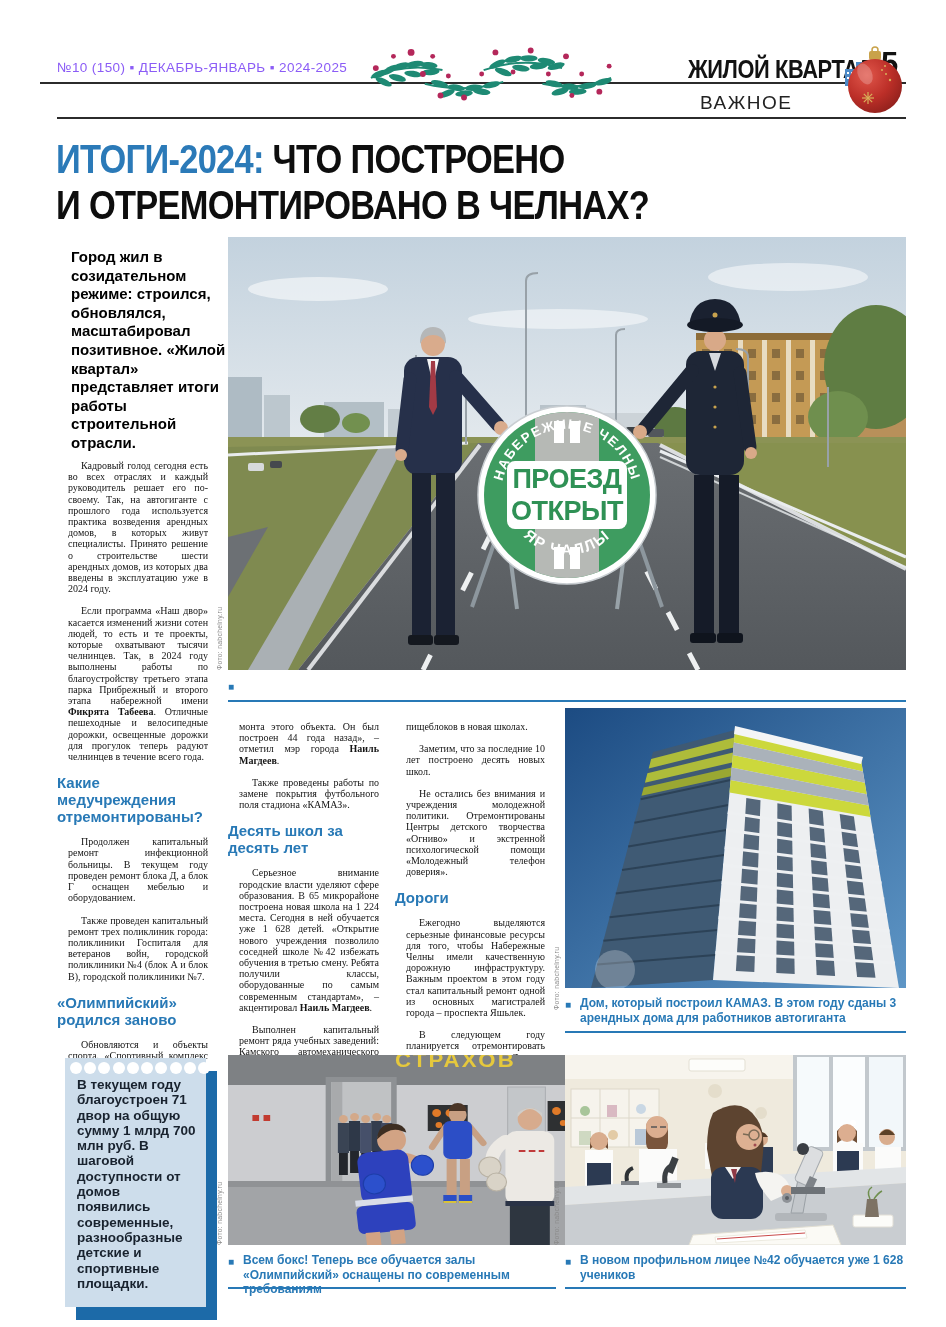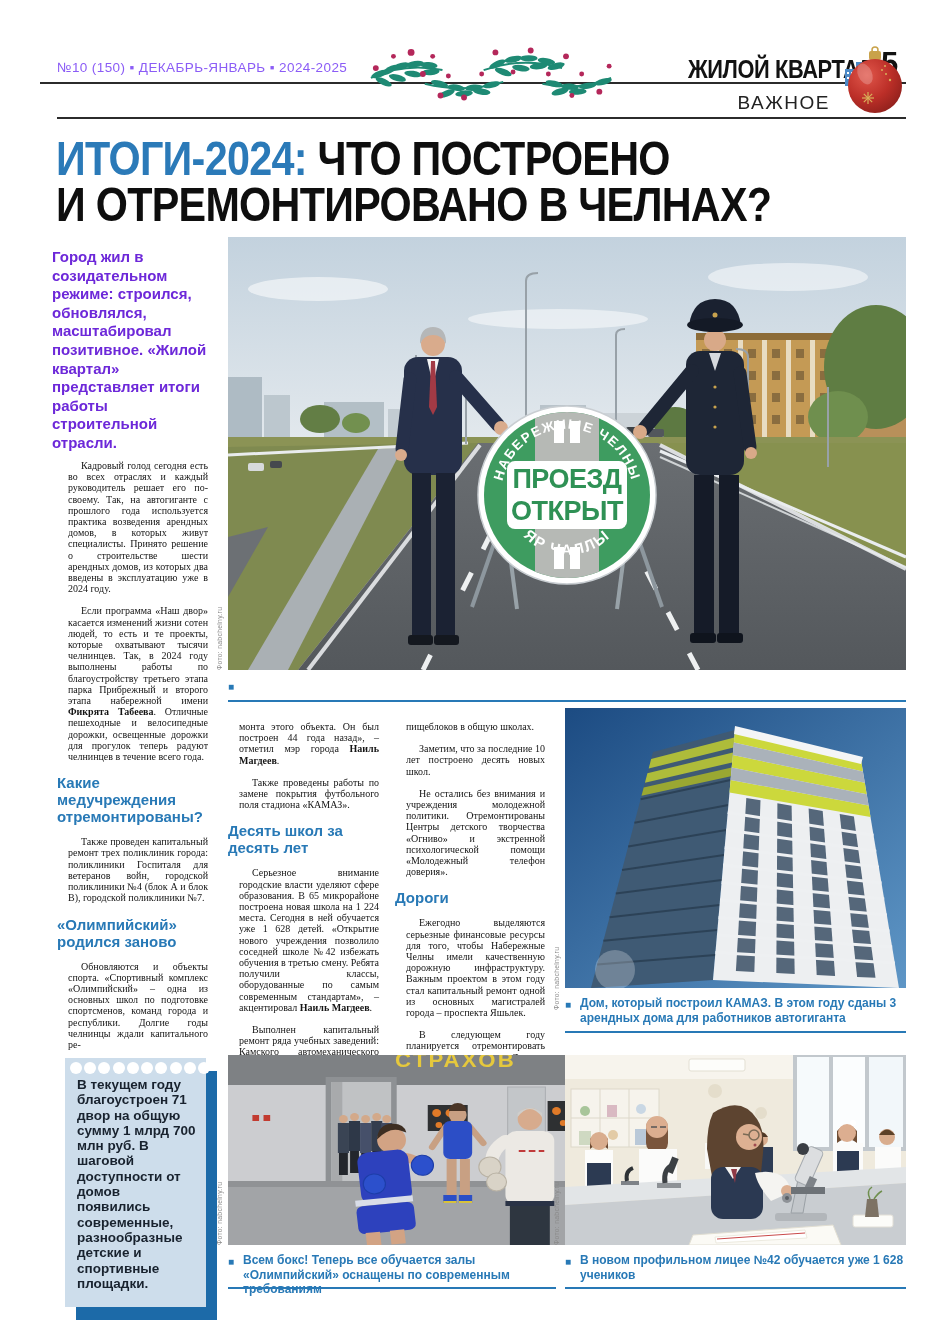--- a/index.html
+++ b/index.html
@@ -5,29 +5,29 @@
   *{margin:0;padding:0;box-sizing:border-box}
   html,body{width:946px;height:1327px}
   body{position:relative;background:#fff;font-family:"Liberation Serif",serif;overflow:hidden;color:#141414}
   .rule{position:absolute;height:1.5px;background:#2b2b2b}
   .blue-rule{position:absolute;height:2px;background:#2879b6}
   
   .issue{position:absolute;left:57px;top:60px;font:13.5px "Liberation Sans",sans-serif;color:#8b5cf6;letter-spacing:.4px}
   .masthead{position:absolute;left:688px;top:54px;font-family:"Liberation Sans",sans-serif;font-weight:bold;font-size:26px;letter-spacing:-.5px;color:#121212;white-space:nowrap;transform:scaleX(.84);transform-origin:0 0}
   .pageno{position:absolute;left:881px;top:46px;font:bold 31px "Liberation Sans",sans-serif;color:#121212}
   .bldg-icon{position:absolute;left:845px;top:59px}
-  .section-label{position:absolute;left:700px;top:92px;width:130px;text-align:right;font:19px "Liberation Sans",sans-serif;letter-spacing:1.5px;color:#222}
+  .section-label{position:absolute;left:700px;top:92px;width:130px;font:19px "Liberation Sans",sans-serif;letter-spacing:1.5px;color:#222}
   .garland{position:absolute;left:366px;top:44px;z-index:2}
   .ball{position:absolute;left:838px;top:46px;z-index:2}
   
-  .headline{position:absolute;left:56px;top:136px;font-family:"Liberation Sans",sans-serif;font-weight:bold;font-size:48px;line-height:46px;letter-spacing:-.8px;color:#0e0e0e}
+  .headline{position:absolute;left:56px;top:136px;font-family:"Liberation Sans",sans-serif;font-weight:bold;font-size:40px;line-height:46px;letter-spacing:-.8px;color:#0e0e0e}
   .headline .hl-line{display:block;transform:scaleX(.86);transform-origin:0 0;white-space:nowrap}
   .hl-accent{color:#2b7ab8}
   
-  .lede{position:absolute;left:52px;top:248px;width:162px;font:bold 15px/18.6px "Liberation Sans",sans-serif;color:#6d28d9}
+  .lede{position:absolute;left:71px;top:248px;width:162px;font:bold 15px/18.6px "Liberation Sans",sans-serif;color:#000000}
   .col{position:absolute;font-size:10px;line-height:11.2px;text-align:justify}
   .col p{text-indent:13px;margin:11px}
   .col p.ni{text-indent:0}
   .col .b{font-weight:bold}
   .col h3{font:bold 15px/17px "Liberation Sans",sans-serif;color:#2879b6;margin:12px 0 5px;text-align:left}
   #col1{left:57px;top:449px;width:162px}
   #col2{left:228px;top:710px;width:162px}
   #col3{left:395px;top:710px;width:161px}
   
   .photo{position:absolute;overflow:hidden;background:#ccc}
@@ -186,33 +186,34 @@
 <h1 class="headline">
   <span class="hl-line"><span class="hl-accent">ИТОГИ-2024: </span><span>ЧТО ПОСТРОЕНО</span></span>
   <span class="hl-line">И ОТРЕМОНТИРОВАНО В ЧЕЛНАХ?</span>
 </h1>
 
 <div class="lede">Город жил в созидательном режиме: строился, обновлялся, масштабировал позитивное. «Жилой квартал» представляет итоги работы строительной отрасли.</div>
 <div class="col" id="col1">
     <p><span>Кадровый голод сегодня есть во всех отраслях и каждый руководитель решает его по-своему. Так, на автогиганте с прошлого года используется практика возведения арендных домов, в которых живут специалисты. Принято решение о строительстве шести арендных домов, из которых два введены в эксплуатацию уже в 2024 году.</span></p>
     <p><span>Если программа «Наш двор» касается изменений жизни сотен людей, то есть и те проекты, которые охватывают тысячи челнинцев. Так, в 2024 году выполнены работы по благоустройству третьего этапа парка Прибрежный и второго этапа набережной имени </span><span class="b">Фикрята Табеева</span><span>. Отличные пешеходные и велосипедные дорожки, освещенные дорожки для прогулок теперь радуют челнинцев в течение всего года.</span></p>
     <h3>Какие медучреждения отремонтированы?</h3>
+    <p><span>Продолжен капитальный ремонт инфекционной больницы. В текущем году проведен ремонт блока Д, а блок Г оснащен мебелью и оборудованием.</span></p>
     <p><span>Также проведен капитальный ремонт трех поликлиник города: поликлиники Госпиталя для ветеранов войн, городской поликлиники №4 (блок А и блок В), городской поликлиники №7.</span></p>
     <h3>«Олимпийский» родился заново</h3>
     <p><span>Обновляются и объекты спорта. «Спортивный комплекс «Олимпийский» – одна из основных школ по подготовке спортсменов, команд города и республики. Долгие годы челнинцы ждали капитального ре-</span></p>
   </div>
 <div class="col" id="col2">
     <p class="ni"><span>монта этого объекта. Он был построен 44 года назад», – отметил мэр города </span><span class="b">Наиль Магдеев</span><span>.</span></p>
     <p><span>Также проведены работы по замене покрытия футбольного поля стадиона «КАМАЗ».</span></p>
     <h3>Десять школ за десять лет</h3>
     <p><span>Серьезное внимание городские власти уделяют сфере образования. В 65 микрорайоне построена новая школа на 1 224 места. Сегодня в ней обучается уже 1 628 детей. «Открытие нового учреждения позволило соседней школе №42 избежать обучения в третью смену. Ребята получили классы, оборудованные по самым современным стандартам», – акцентировал </span><span class="b">Наиль Магдеев</span><span>.</span></p>
     <p><span>Выполнен капитальный ремонт ряда учебных заведений: Камского автомеханического техникума имени </span><span class="b">Л.Б. Васильева</span><span>, лицея-интерната им. </span><span class="b">Гали Акыша</span><span>,</span></p>
   </div>
 <div class="col" id="col3">
-    <p class="ni"><span>пищеблоков в общую школах.</span></p>
+    <p class="ni"><span>пищеблоков в новая школах.</span></p>
     <p><span>Заметим, что за последние 10 лет построено десять новых школ.</span></p>
     <p><span>Не остались без внимания и учреждения молодежной политики. Отремонтированы Центры детского творчества «Огниво» и экстренной психологической помощи «Молодежный телефон доверия».</span></p>
     <h3>Дороги</h3>
     <p><span>Ежегодно выделяются серьезные финансовые ресурсы для того, чтобы Набережные Челны имели качественную дорожную инфраструктуру. Важным проектом в этом году стал капитальный ремонт одной из основных магистралей города – проспекта Яшьлек.</span></p>
     <p><span>В следующем году планируется отремонтировать вторую часть проспекта Яшьлек и закончить ремонт Боровецкого моста.</span></p>
   </div>
 
 <div class="photo" id="photo-main">
 <svg viewBox="0 0 678 433" preserveAspectRatio="none">
   <defs>

